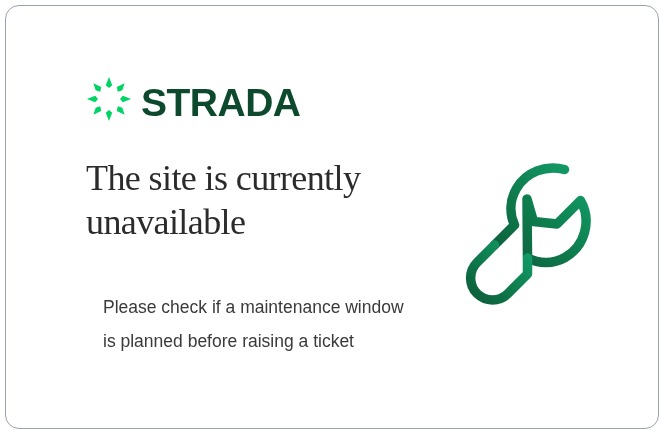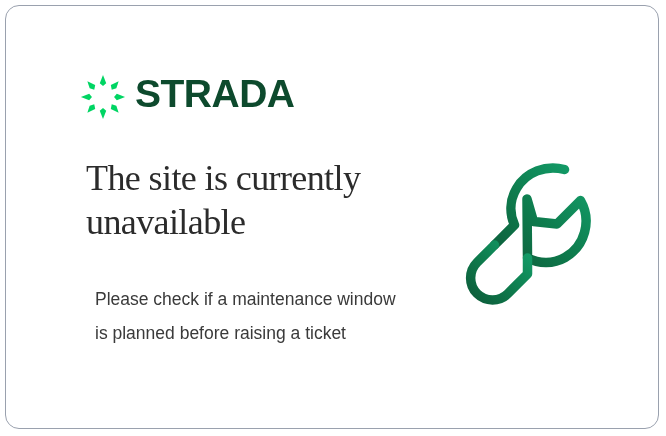--- a/index.html
+++ b/index.html
@@ -32,24 +32,24 @@
     box-sizing: border-box;
     background: #ffffff;
     border: 1px solid #9aa1ae;
     border-radius: 14px;
     overflow: hidden;
   }
 
   
   .brand {
     position: absolute;
-    left: 74px;
+    left: 80px;
     top: 68px;
     display: flex;
-    align-items: flex-start;
+    align-items: flex-end;
     height: 48px;
   }
   .brand-mark {
     width: 46px;
     height: 46px;
     display: block;
     flex: 0 0 auto;
   }
   .brand-word {
     margin-left: 9px;
@@ -76,21 +76,21 @@
     letter-spacing: -0.6px;
     color: #2b2b2b;
   }
 
   
   .body-copy {
     position: absolute;
     left: 81px;
     top: 268px;
     width: 310px;
-    margin: 8px;
+    margin: 16px;
     font-family: "Liberation Sans", sans-serif;
     font-size: 17.5px;
     line-height: 34px;
     font-weight: normal;
     color: #3a3a3a;
   }
 
   
   .wrench {
     position: absolute;

